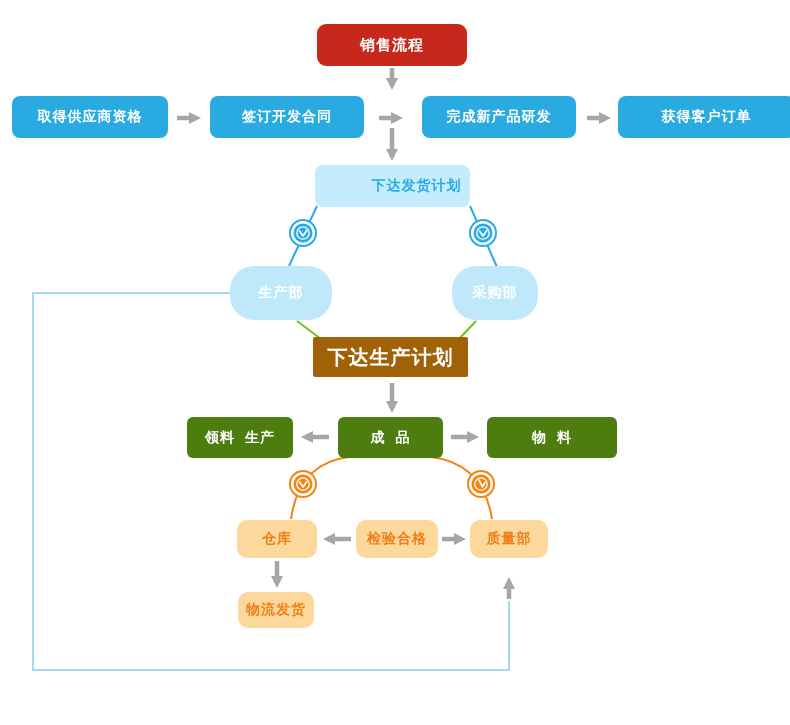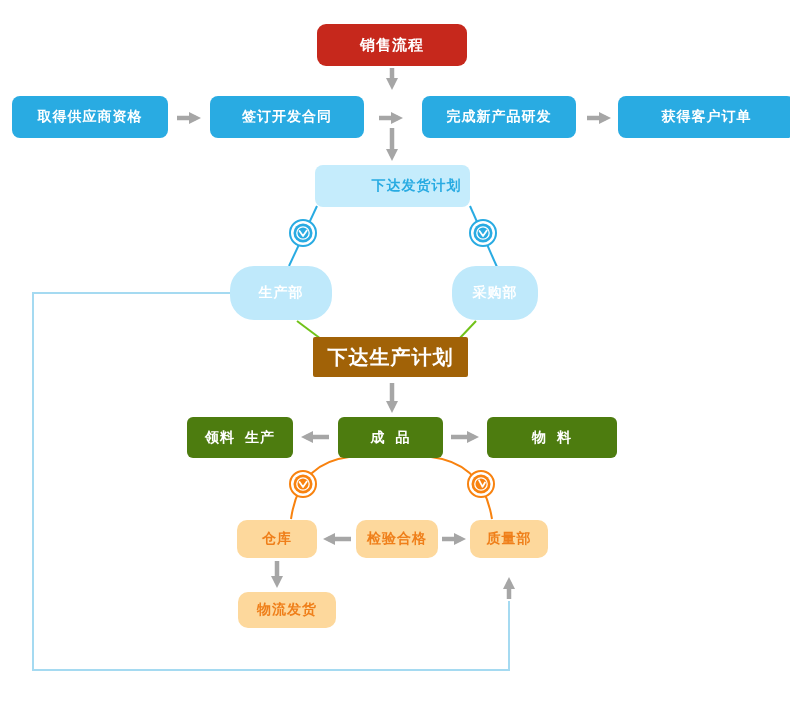--- a/index.html
+++ b/index.html
@@ -103,15 +103,15 @@
   <div class="node n-orange" style="left:313px;top:337px;width:155px;height:40px">下达生产计划</div>
 
   <div class="node n-green" style="left:187px;top:417px;width:106px;height:41px">领料  生产</div>
   <div class="node n-green" style="left:338px;top:417px;width:105px;height:41px">成  品</div>
   <div class="node n-green" style="left:487px;top:417px;width:130px;height:41px">物  料</div>
 
   <div class="node n-tan" style="left:237px;top:520px;width:80px;height:38px">仓库</div>
   <div class="node n-tan" style="left:356px;top:520px;width:82px;height:38px">检验合格</div>
   <div class="node n-tan" style="left:470px;top:520px;width:78px;height:38px">质量部</div>
 
-  <div class="node n-tan" style="left:238px;top:592px;width:98px;height:36px">物流发货</div>
+  <div class="node n-tan" style="left:238px;top:592px;width:76px;height:36px">物流发货</div>
 
 </div>
 
 </body></html>

